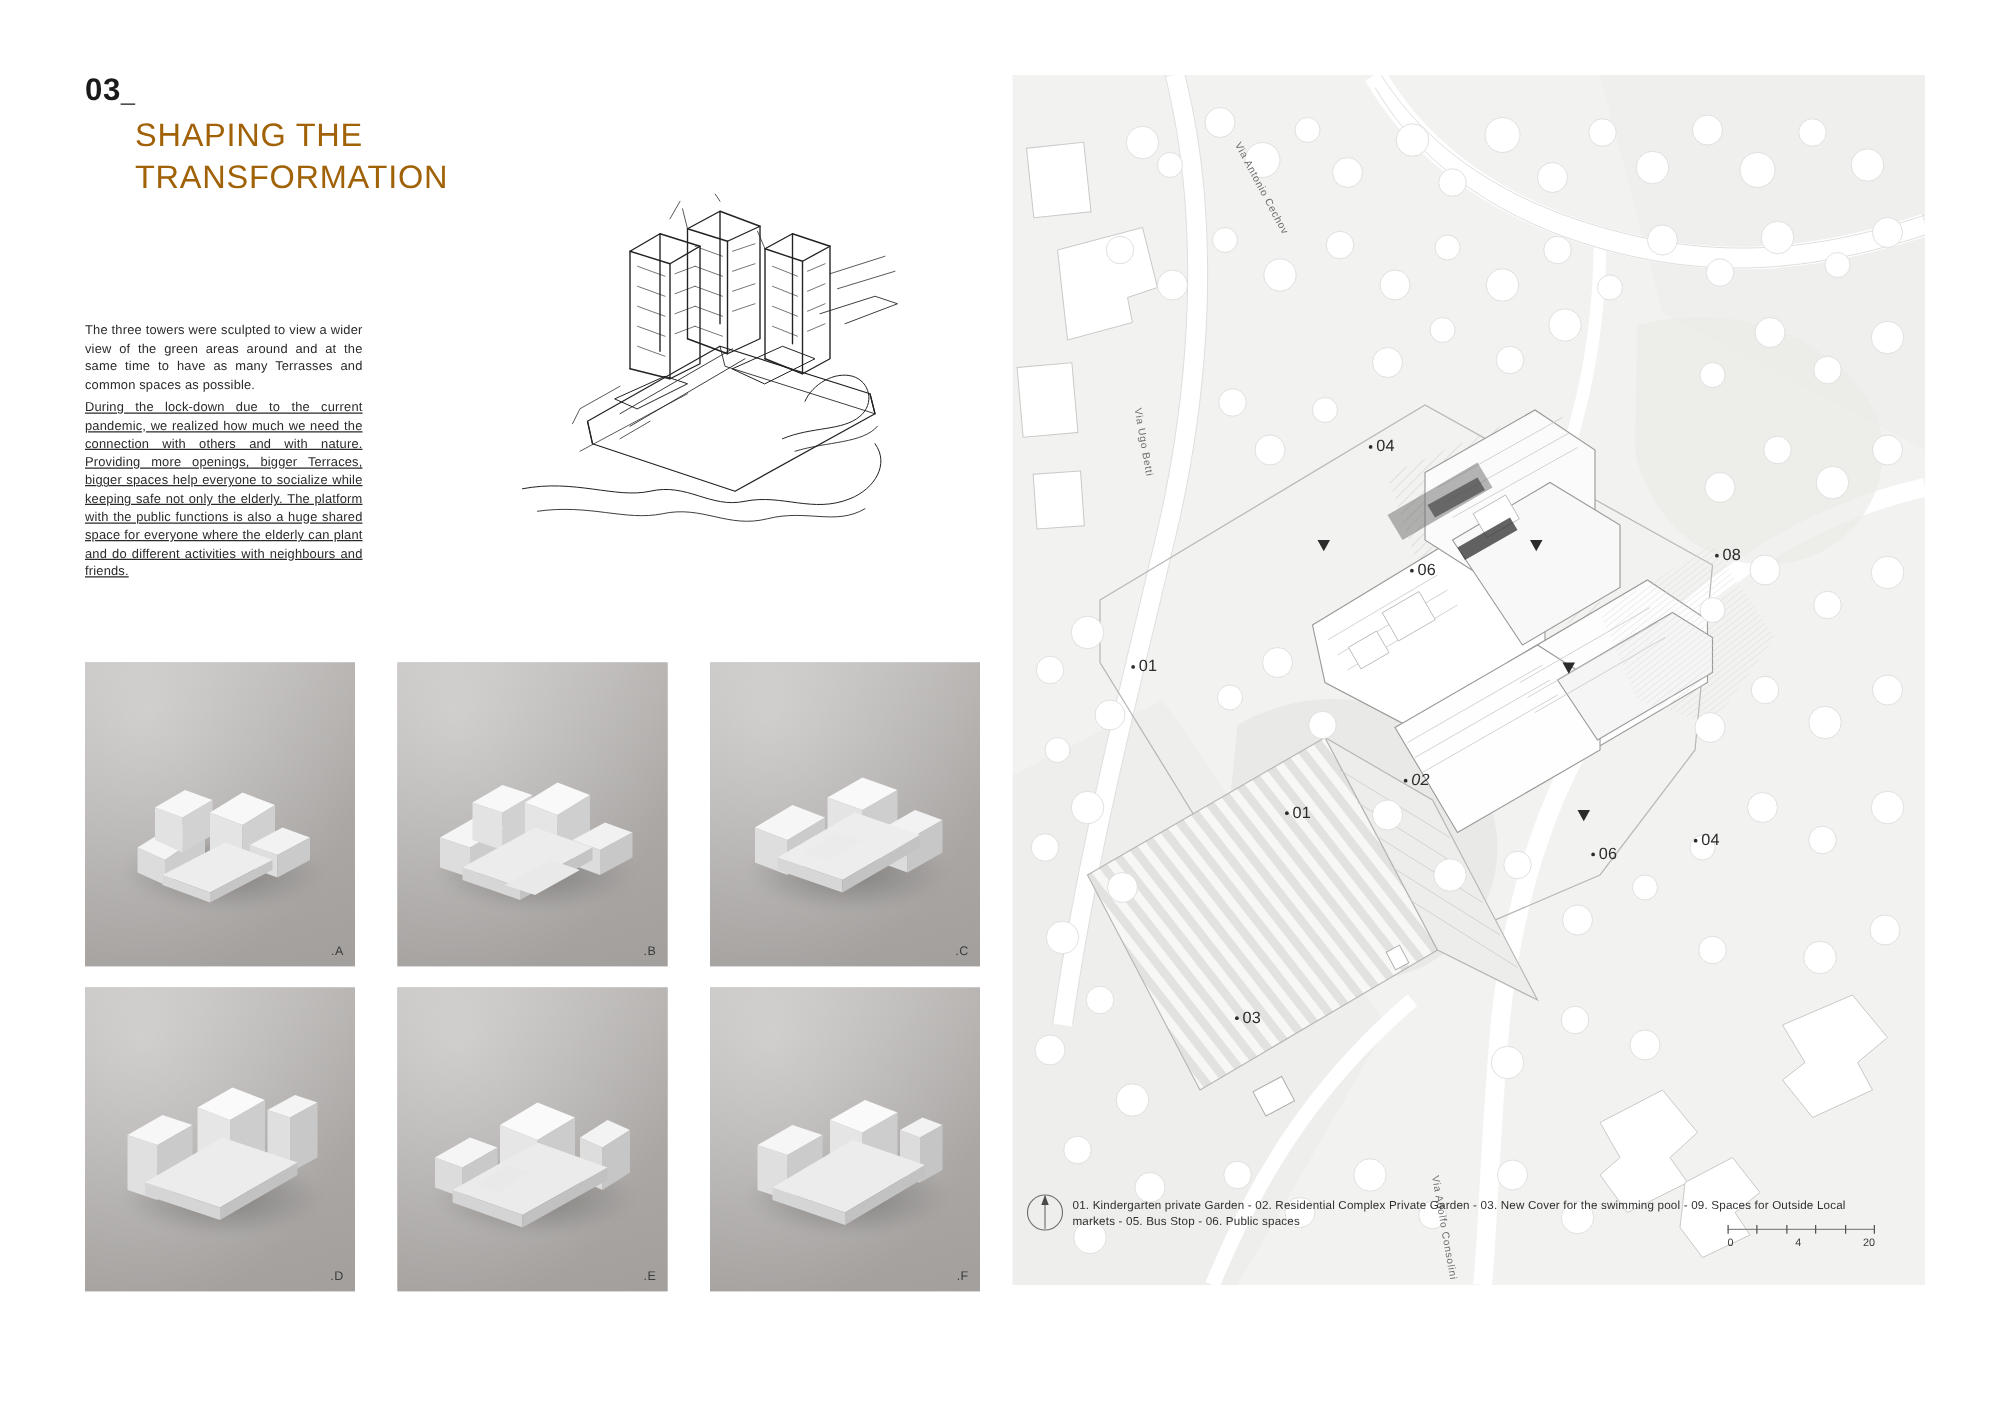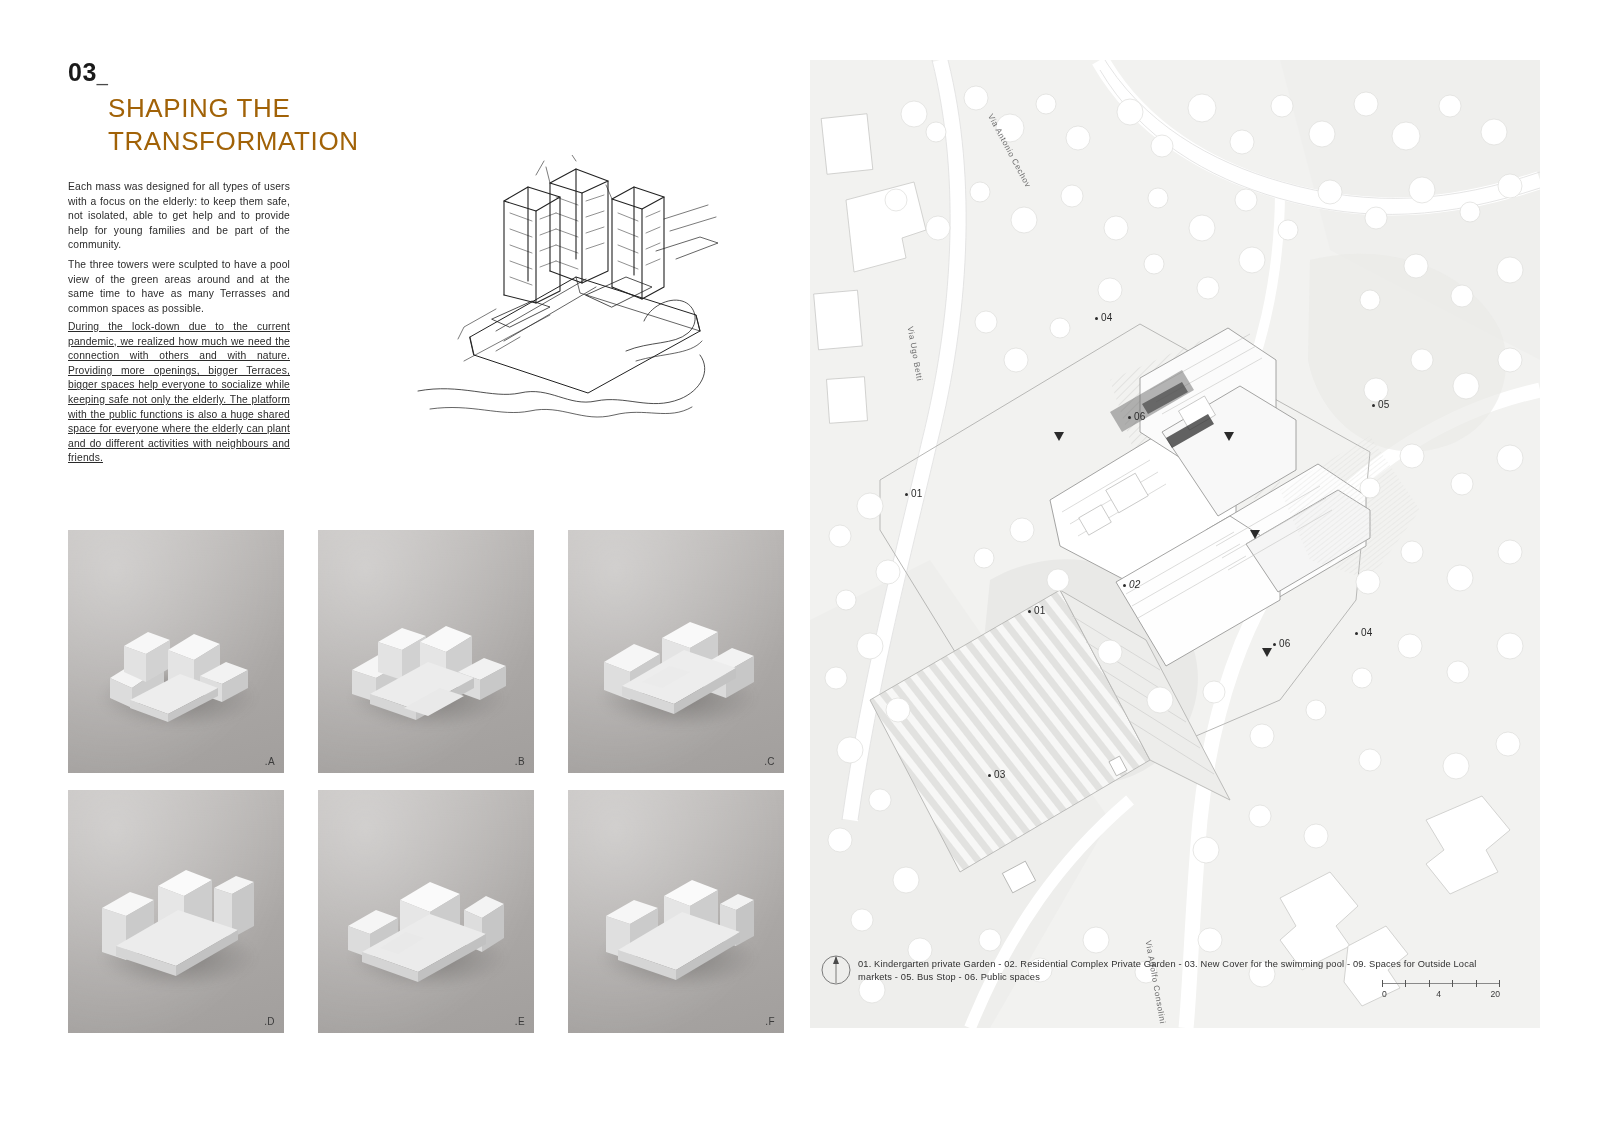--- a/index.html
+++ b/index.html
@@ -162,24 +162,25 @@
   .scalebar .nums {
     display: flex;
     justify-content: space-between;
     font-size: 8.6px;
     color: #3a3a3a;
     margin-top: 2px;
   }
 
   .dot-label {
     position: absolute;
-    font-size: 10px;
+    font-size: 13px;
     color: #2b2b2b;
     letter-spacing: 0.2px;
     white-space: nowrap;
+    margin-top: 37px;
   }
   .dot-label::before {
     content: "";
     display: inline-block;
     width: 3px; height: 3px;
     border-radius: 50%;
     background: #2b2b2b;
     margin-right: 3px;
     vertical-align: middle;
   }
@@ -198,22 +199,21 @@
 
   <div class="section-number">
     <span>03</span><span class="dash">_</span>
   </div>
 
   <div class="section-title">
     <div>SHAPING THE</div>
     <div>TRANSFORMATION</div>
   </div>
 
-  <div class="body-text p1">Each mass was designed for all types of users with a focus on the elderly: to keep them safe, not isolated, able to get help and to provide help for young families and be part of the community.</div>
-  <div class="body-text p2">The three towers were sculpted to have a pool view of the green areas around and at the same time to have as many Terrasses and common spaces as possible.</div>
+  <div class="body-text p2">The three towers were sculpted to view a wider view of the green areas around and at the same time to have as many Terrasses and common spaces as possible.</div>
   <div class="body-text p3">During the lock-down due to the current pandemic, we realized how much we need the connection with others and with nature. Providing more openings, bigger Terraces, bigger spaces help everyone to socialize while keeping safe not only the elderly. The platform with the public functions is also a huge shared space for everyone where the elderly can plant and do different activities with neighbours and friends.</div>
 
   <div class="sketch-wrap">
     <svg width="360" height="290" viewBox="0 0 360 290" fill="none" stroke="#222" stroke-width="0.9" stroke-linecap="round" stroke-linejoin="round">
 
       <path d="M18 236 C60 228 92 244 120 238 C150 231 168 252 196 246 C226 240 250 256 280 244 C300 236 312 216 300 200" stroke-width="0.8"></path>
       <path d="M30 254 C72 248 100 262 130 256 C162 249 182 268 214 260 C246 252 268 266 292 252" stroke-width="0.7"></path>
       <path d="M226 196 C250 186 274 190 288 178 C300 168 296 150 282 146 C268 142 250 152 244 166" stroke-width="0.8"></path>
       <path d="M236 206 C262 198 290 200 302 186" stroke-width="0.7"></path>
       <path d="M96 176 L186 124" stroke-width="0.7"></path>
@@ -597,21 +597,21 @@
         <circle cx="300" cy="592" r="12"></circle>
       <circle cx="350" cy="640" r="13"></circle>
         <circle cx="404" cy="632" r="11"></circle>
       <circle cx="452" cy="676" r="12"></circle>
         <circle cx="506" cy="650" r="10"></circle>
     </g>
   </svg>
 
   <div class="dot-label" style="left:285px; top:252px;">04</div>
   <div class="dot-label" style="left:318px; top:351px;">06</div>
-  <div class="dot-label" style="left:562px; top:339px;">05</div>
+  <div class="dot-label" style="left:562px; top:339px;">08</div>
   <div class="dot-label" style="left:95px; top:428px;">01</div>
   <div class="dot-label" style="left:313px; top:519px;font-style:italic;">02</div>
   <div class="dot-label" style="left:218px; top:545px;">01</div>
   <div class="dot-label" style="left:463px; top:578px;">06</div>
   <div class="dot-label" style="left:545px; top:567px;">04</div>
   <div class="dot-label" style="left:178px; top:709px;">03</div>
 
   <div class="street-label" style="left:180px; top:50px; transform: rotate(62deg); transform-origin: left center;">Via Antonio Cechov</div>
   <div class="street-label" style="left:100px; top:262px; transform: rotate(80deg); transform-origin: left center;">Via Ugo Betti</div>
   <div class="street-label" style="left:338px; top:876px; transform: rotate(80deg); transform-origin: left center;">Via Adolfo Consolini</div>

